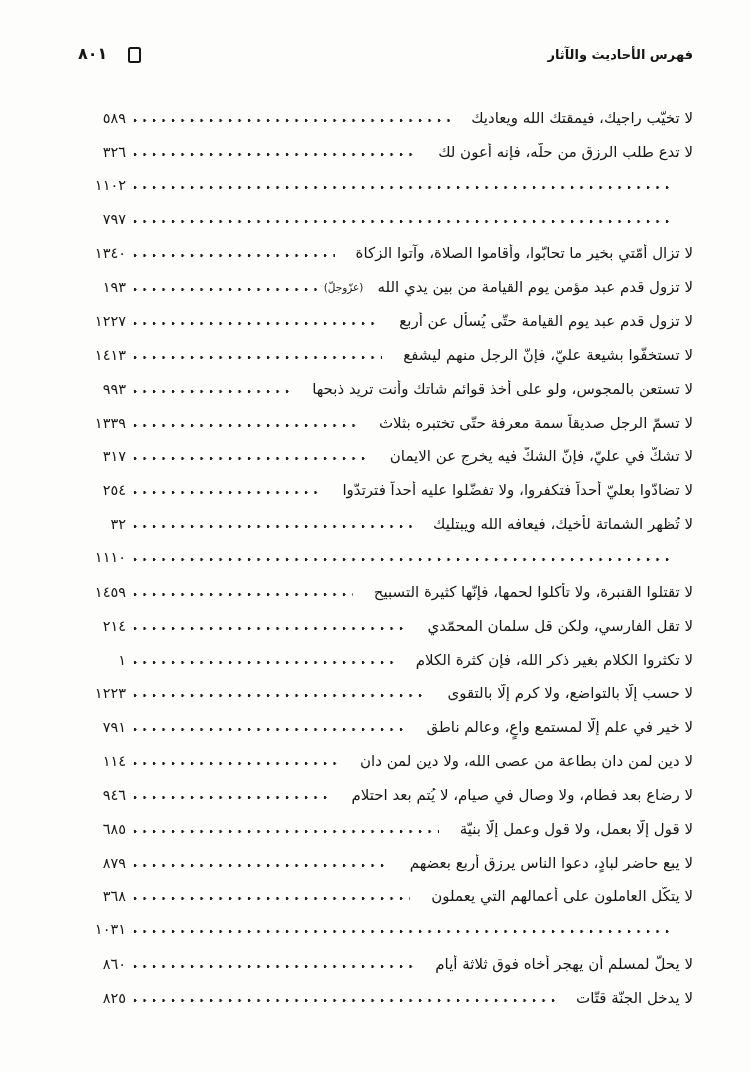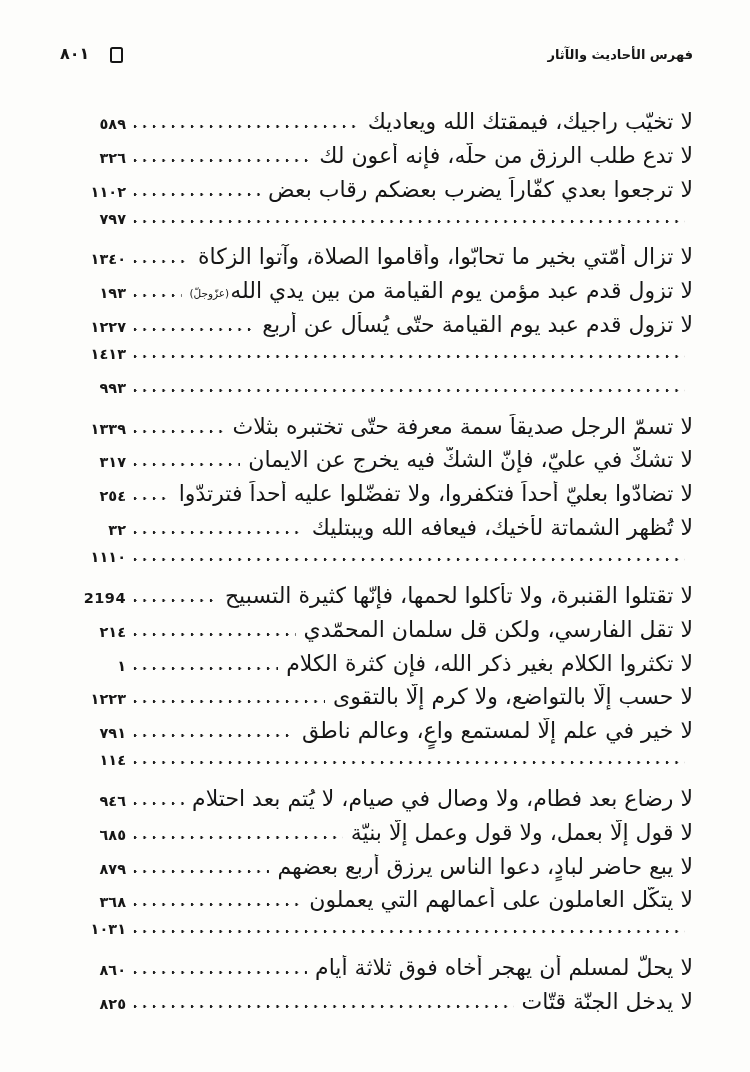--- a/index.html
+++ b/index.html
@@ -32,20 +32,21 @@
     font-size: 13px;
     font-weight: 700;
     letter-spacing: 0.2px;
     white-space: nowrap;
   }
   .header-left {
     direction: ltr;
     display: flex;
     align-items: center;
     gap: 21px;
+    margin-left: 18px;
   }
   .page-number {
     font-size: 16px;
     font-weight: 700;
     letter-spacing: 1px;
   }
   .square-marker {
     display: inline-block;
     width: 9px;
     height: 12px;
@@ -58,44 +59,44 @@
   .entries {
     margin-top: 35px;
   }
   .row {
     display: flex;
     align-items: baseline;
     height: 33.85px;
     overflow: hidden;
   }
   .txt {
-    font-size: 22px;
+    font-size: 15px;
     white-space: nowrap;
     letter-spacing: -0.2px;
   }
   .note {
     font-size: 10.5px;
     white-space: nowrap;
-    margin-right: 1px;
+    margin-right: 14px;
     position: relative;
     top: -1px;
   }
   .dots {
     flex: 1 1 auto;
     min-width: 14px;
     height: 5px;
     margin: 0 7px;
     background-image: radial-gradient(circle at 2px 2.5px, #1d1d1d 1.25px, transparent 1.55px);
     background-size: 9.5px 5px;
     background-repeat: repeat-x;
     background-position: left bottom;
   }
   .num {
     font-size: 14.5px;
-    font-weight: 700;
+    font-weight: 400;
     min-width: 66px;
     text-align: right;  
     white-space: nowrap;
     letter-spacing: 0.5px;
   }
 </style>
 </head>
 <body>
 
 <div class="page">
@@ -117,21 +118,20 @@
     </div>
 
     <div class="row">
       <span class="txt">لا تدع طلب الرزق من حلّه، فإنه أعون لك</span>
       <span class="note"></span>
       <span class="dots"></span>
       <span class="num">٣٢٦</span>
     </div>
 
     <div class="row">
-      <span class="txt">لا ترجعوا بعدي كفّاراً يضرب بعضكم رقاب بعض</span>
       <span class="note"></span>
       <span class="dots"></span>
       <span class="num">١١٠٢</span>
     </div>
 
     <div class="row">
       <span class="note"></span>
       <span class="dots"></span>
       <span class="num">٧٩٧</span>
     </div>
@@ -151,26 +151,28 @@
     </div>
 
     <div class="row">
       <span class="txt">لا تزول قدم عبد يوم القيامة حتّى يُسأل عن أربع</span>
       <span class="note"></span>
       <span class="dots"></span>
       <span class="num">١٢٢٧</span>
     </div>
 
     <div class="row">
+      <span class="txt">لا تستخفّوا بشيعة عليّ، فإنّ الرجل منهم ليشفع</span>
       <span class="note"></span>
       <span class="dots"></span>
       <span class="num">١٤١٣</span>
     </div>
 
     <div class="row">
+      <span class="txt">لا تستعن بالمجوس، ولو على أخذ قوائم شاتك وأنت تريد ذبحها</span>
       <span class="note"></span>
       <span class="dots"></span>
       <span class="num">٩٩٣</span>
     </div>
 
     <div class="row">
       <span class="txt">لا تسمّ الرجل صديقاً سمة معرفة حتّى تختبره بثلاث</span>
       <span class="note"></span>
       <span class="dots"></span>
       <span class="num">١٣٣٩</span>
@@ -200,21 +202,21 @@
     <div class="row">
       <span class="note"></span>
       <span class="dots"></span>
       <span class="num">١١١٠</span>
     </div>
 
     <div class="row">
       <span class="txt">لا تقتلوا القنبرة، ولا تأكلوا لحمها، فإنّها كثيرة التسبيح</span>
       <span class="note"></span>
       <span class="dots"></span>
-      <span class="num">2194</span>
+      <span class="num">١٤٥٩</span>
     </div>
 
     <div class="row">
       <span class="txt">لا تقل الفارسي، ولكن قل سلمان المحمّدي</span>
       <span class="note"></span>
       <span class="dots"></span>
       <span class="num">٢١٤</span>
     </div>
 
     <div class="row">
@@ -232,20 +234,21 @@
     </div>
 
     <div class="row">
       <span class="txt">لا خير في علم إلّا لمستمع واعٍ، وعالم ناطق</span>
       <span class="note"></span>
       <span class="dots"></span>
       <span class="num">٧٩١</span>
     </div>
 
     <div class="row">
+      <span class="txt">لا دين لمن دان بطاعة من عصى الله، ولا دين لمن دان</span>
       <span class="note"></span>
       <span class="dots"></span>
       <span class="num">١١٤</span>
     </div>
 
     <div class="row">
       <span class="txt">لا رضاع بعد فطام، ولا وصال في صيام، لا يُتم بعد احتلام</span>
       <span class="note"></span>
       <span class="dots"></span>
       <span class="num">٩٤٦</span>

